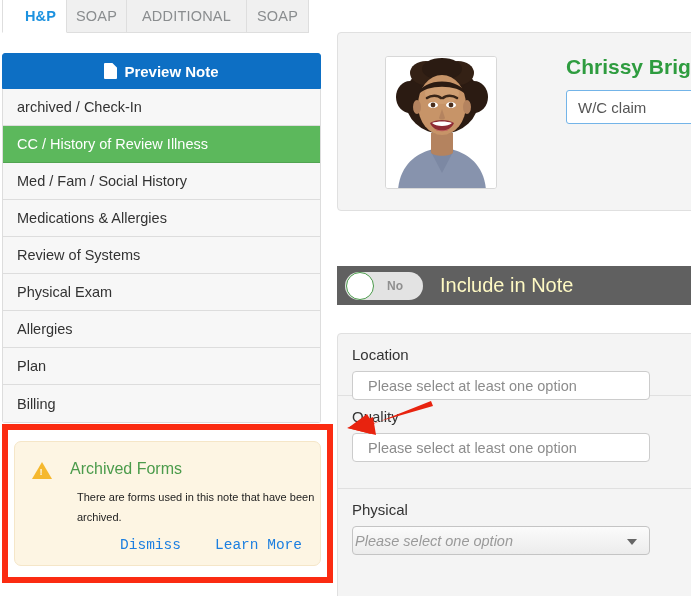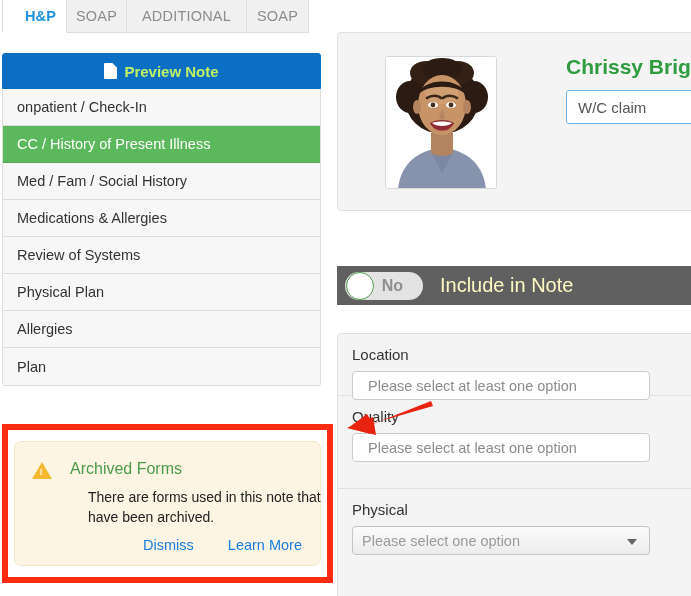--- a/index.html
+++ b/index.html
@@ -71,21 +71,21 @@
 
   
   .preview-note {
     position: absolute;
     left: 2px; top: 53px;
     width: 319px;
     height: 36px;
     background: #0d6fc4;
     border: 1px solid #0d6fc4;
     border-radius: 3px 3px 0 0;
-    color: #bef264;
+    color: #ffffff;
     font-size: 15px;
     font-weight: bold;
     display: flex;
     align-items: center;
     justify-content: center;
     gap: 7px;
     cursor: pointer;
   }
   .doc-icon {
     display: inline-block;
@@ -172,37 +172,38 @@
     line-height: 1;
   }
   .alert-title {
     position: absolute;
     left: 55px; top: 18px;
     font-size: 16px;
     color: #4b9b4b;
   }
   .alert-body {
     position: absolute;
-    left: 73px; top: 45px;
+    left: 62px; top: 45px;
     width: 240px;
-    font-size: 14px;
+    font-size: 11px;
     color: #222222;
     line-height: 20px;
   }
   .alert-actions {
     position: absolute;
     right: 18px; bottom: 12px;
     display: flex;
     gap: 34px;
     font-size: 14.5px;
   }
   .alert-actions a {
     color: #1c7fe0;
     text-decoration: none;
     cursor: pointer;
+    font-family: Liberation Mono, monospace;
   }
 
   
   #right-col {
     position: absolute;
     left: 335px; top: 0;
     width: 356px;
     height: 596px;
     background: #ffffff;
   }
@@ -266,21 +267,21 @@
     width: 78px; height: 28px;
     background: #e3e3e3;
     border-radius: 14px;
     display: flex;
     align-items: center;
     justify-content: flex-end;
     cursor: pointer;
     flex: none;
   }
   .toggle-label {
-    font-size: 16px;
+    font-size: 12px;
     font-weight: bold;
     color: #8f8f8f;
     margin-right: 20px;
   }
   .toggle-knob {
     position: absolute;
     left: 1px; top: 0px;
     width: 28px; height: 28px;
     background: #ffffff;
     border: 1px solid #4a9a4a;
@@ -330,24 +331,25 @@
   .field-group.g-qual { height: 93px; }
   .field-select {
     position: relative;
     width: 298px;
     height: 29px;
     background: linear-gradient(to bottom, #fbfbfb 0%, #ececec 100%);
     border: 1px solid #c4c4c4;
     border-radius: 4px;
     display: flex;
     align-items: center;
-    padding-left: 9px;
+    padding-left: 2px;
     font-size: 14.5px;
     color: #9a9a9a;
     cursor: pointer;
+    font-style: italic;
   }
   .caret {
     position: absolute;
     right: 12px; top: 12px;
     width: 0; height: 0;
     border-left: 5px solid transparent;
     border-right: 5px solid transparent;
     border-top: 6px solid #666666;
   }
 
@@ -381,42 +383,45 @@
       </div>
     </div>
 
     <div class="preview-note">
       <span class="doc-icon"></span>
       <span>Preview Note</span>
     </div>
 
     <div class="navlist">
       <div class="nav-item">
-        <span>onpatient / Check-In</span>
+        <span>archived / Check-In</span>
       </div>
       <div class="nav-item active">
-        <span>CC / History of Present Illness</span>
+        <span>CC / History of Review Illness</span>
       </div>
       <div class="nav-item">
         <span>Med / Fam / Social History</span>
       </div>
       <div class="nav-item">
         <span>Medications &amp; Allergies</span>
       </div>
       <div class="nav-item">
         <span>Review of Systems</span>
       </div>
       <div class="nav-item">
-        <span>Physical Plan</span>
+        <span>Physical Exam</span>
       </div>
       <div class="nav-item">
         <span>Allergies</span>
       </div>
       <div class="nav-item">
         <span>Plan</span>
+      </div>
+      <div class="nav-item">
+        <span>Billing</span>
       </div>
     </div>
 
     <div class="annot-box"></div>
 
     <div class="alert">
       <span class="alert-warn-icon"></span>
       <div class="alert-title">Archived Forms</div>
       <div class="alert-body">There are forms used in this note that have been archived.</div>
       <div class="alert-actions">

